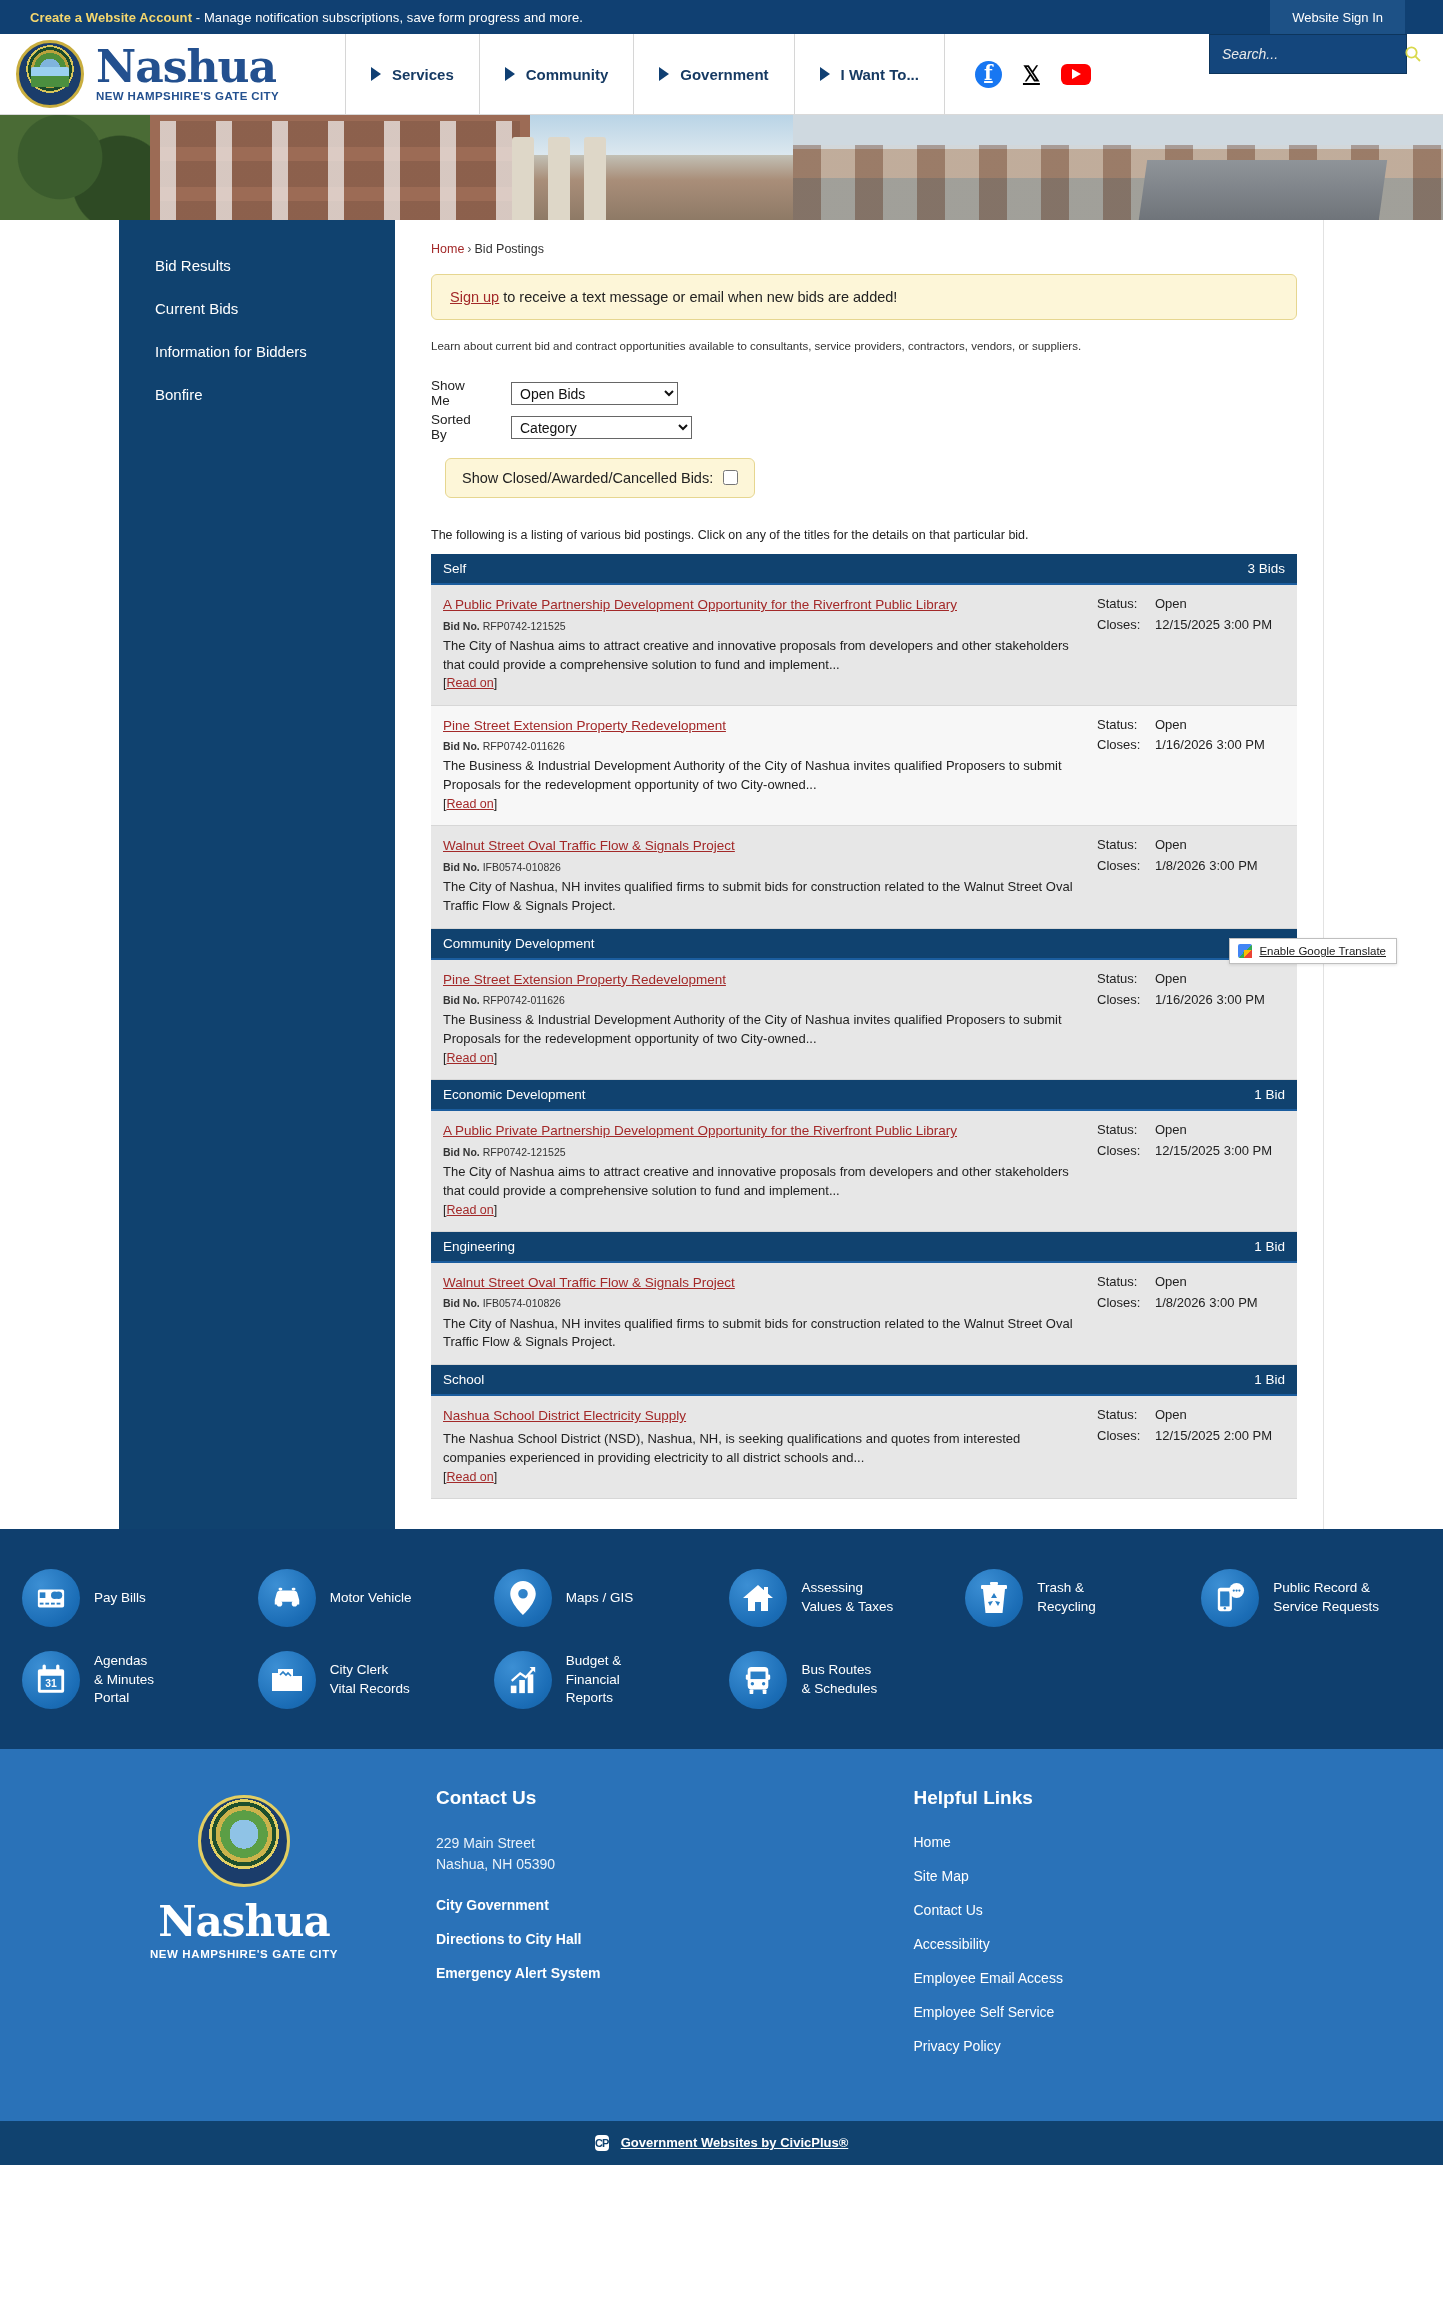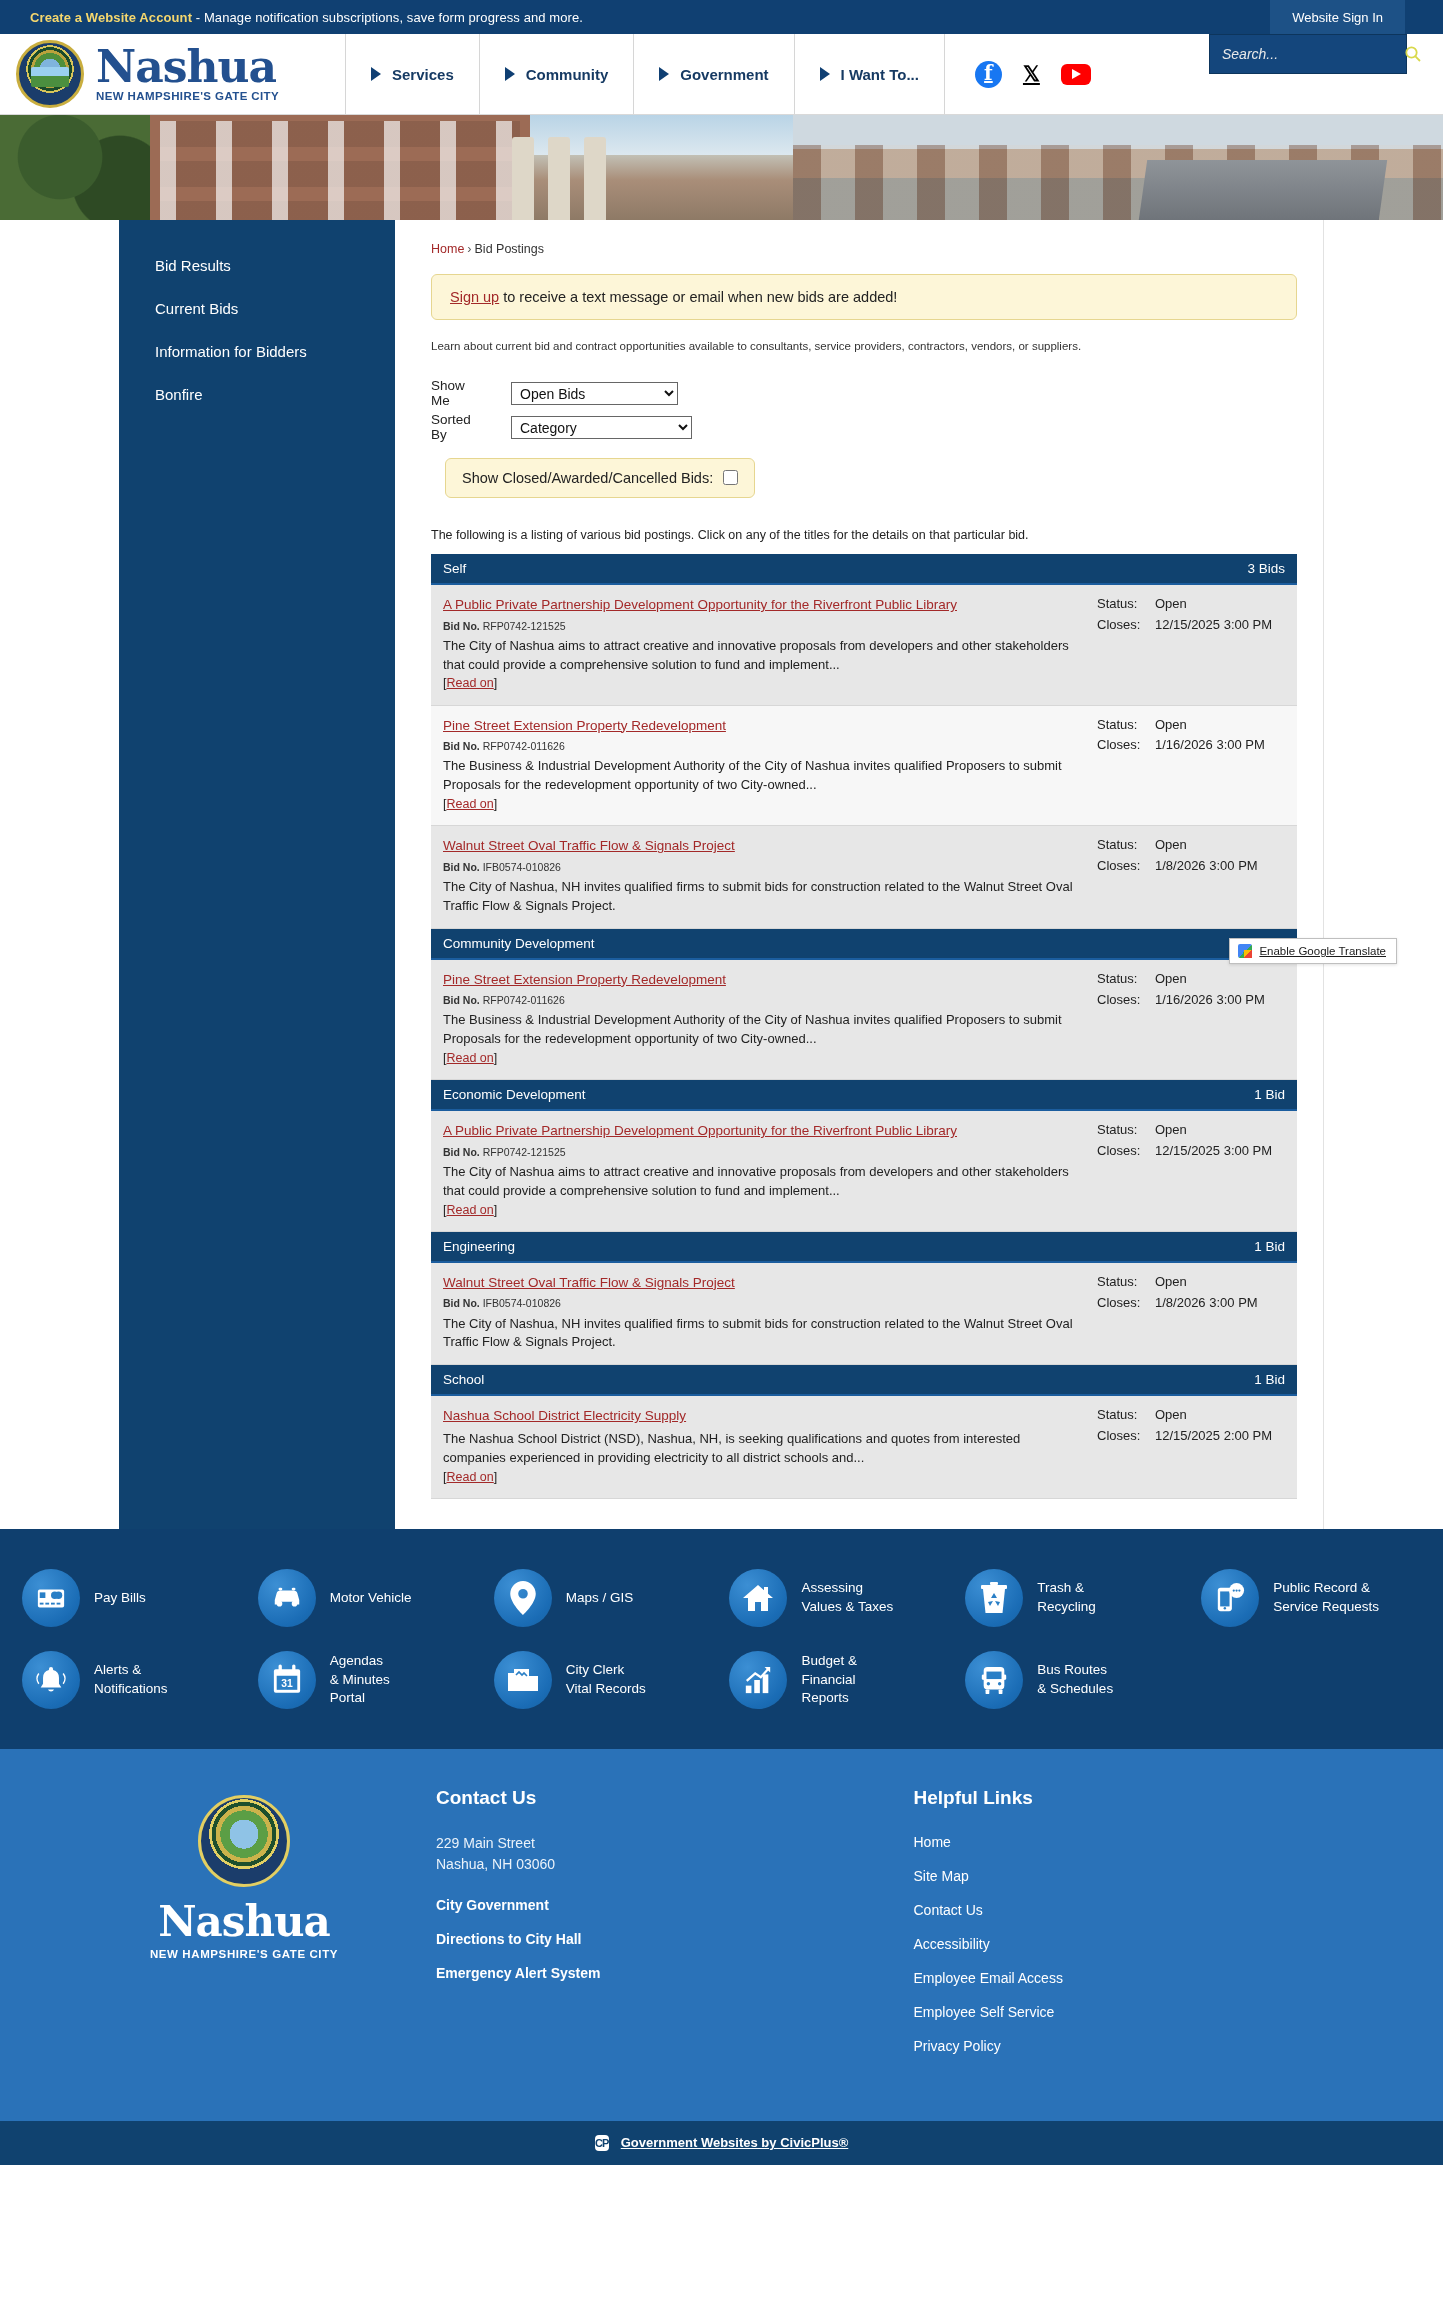--- a/index.html
+++ b/index.html
@@ -710,31 +710,20 @@
               <circle cx="20" cy="8" r="1.2"></circle>
               <circle cx="23" cy="8" r="1.2"></circle>
               <circle cx="26" cy="8" r="1.2"></circle>
             </g>
           </svg>
         </span>
         <span class="qa-label">Public Record &amp;<br>Service Requests</span>
       </a>
       <a href="#" class="qa-item">
         <span class="qa-circle">
-          <svg width="30" height="32" viewBox="0 0 32 32" fill="#fff">
-            <path d="M16 2 a2.2 2.2 0 0 1 2.2 2.2 v1 A8.5 8.5 0 0 1 24.5 13.5 V20 l2.5 4 H5 l2.5 -4 V13.5 A8.5 8.5 0 0 1 13.8 5.2 v-1 A2.2 2.2 0 0 1 16 2 Z"></path>
-            <path d="M12.8 26 a3.4 3.4 0 0 0 6.4 0 z"></path>
-            <path d="M3 9 a9 9 0 0 0 0 11" stroke="#fff" stroke-width="1.6" fill="none"></path>
-            <path d="M29 9 a9 9 0 0 1 0 11" stroke="#fff" stroke-width="1.6" fill="none"></path>
-          </svg>
-        </span>
-        <span class="qa-label">Alerts &amp;<br>Notifications</span>
-      </a>
-      <a href="#" class="qa-item">
-        <span class="qa-circle">
           <svg width="30" height="31" viewBox="0 0 32 32" fill="#fff">
             <rect x="2" y="5" width="28" height="25" rx="2"></rect>
             <rect x="5" y="12" width="22" height="15" fill="#2a7fc6"></rect>
             <rect x="7" y="0" width="3.5" height="7" rx="1.7"></rect>
             <rect x="21.5" y="0" width="3.5" height="7" rx="1.7"></rect>
             <text x="16" y="24" font-family="Liberation Sans, sans-serif" font-size="11" font-weight="bold" fill="#fff" text-anchor="middle">31</text>
           </svg>
         </span>
         <span class="qa-label">Agendas<br>&amp; Minutes<br>Portal</span>
       </a>
@@ -784,21 +773,21 @@
       <div class="f-seal"></div>
       <div class="f-word">
         <div class="fw-main">Nashua</div>
         <div class="fw-sub">NEW HAMPSHIRE'S GATE CITY</div>
       </div>
     </div>
 
     <div class="f-col">
       <h3>Contact Us</h3>
       <div class="f-text">229 Main Street</div>
-      <div class="f-text">Nashua, NH 03060</div>
+      <div class="f-text">Nashua, NH 05390</div>
       <div class="f-spacer"></div>
       <ul class="f-links bold" id="footer-contact-links">
           <li><a href="#">City Government</a></li>
           <li><a href="#">Directions to City Hall</a></li>
           <li><a href="#">Emergency Alert System</a></li>
         </ul>
     </div>
 
 
     <div class="f-col">

